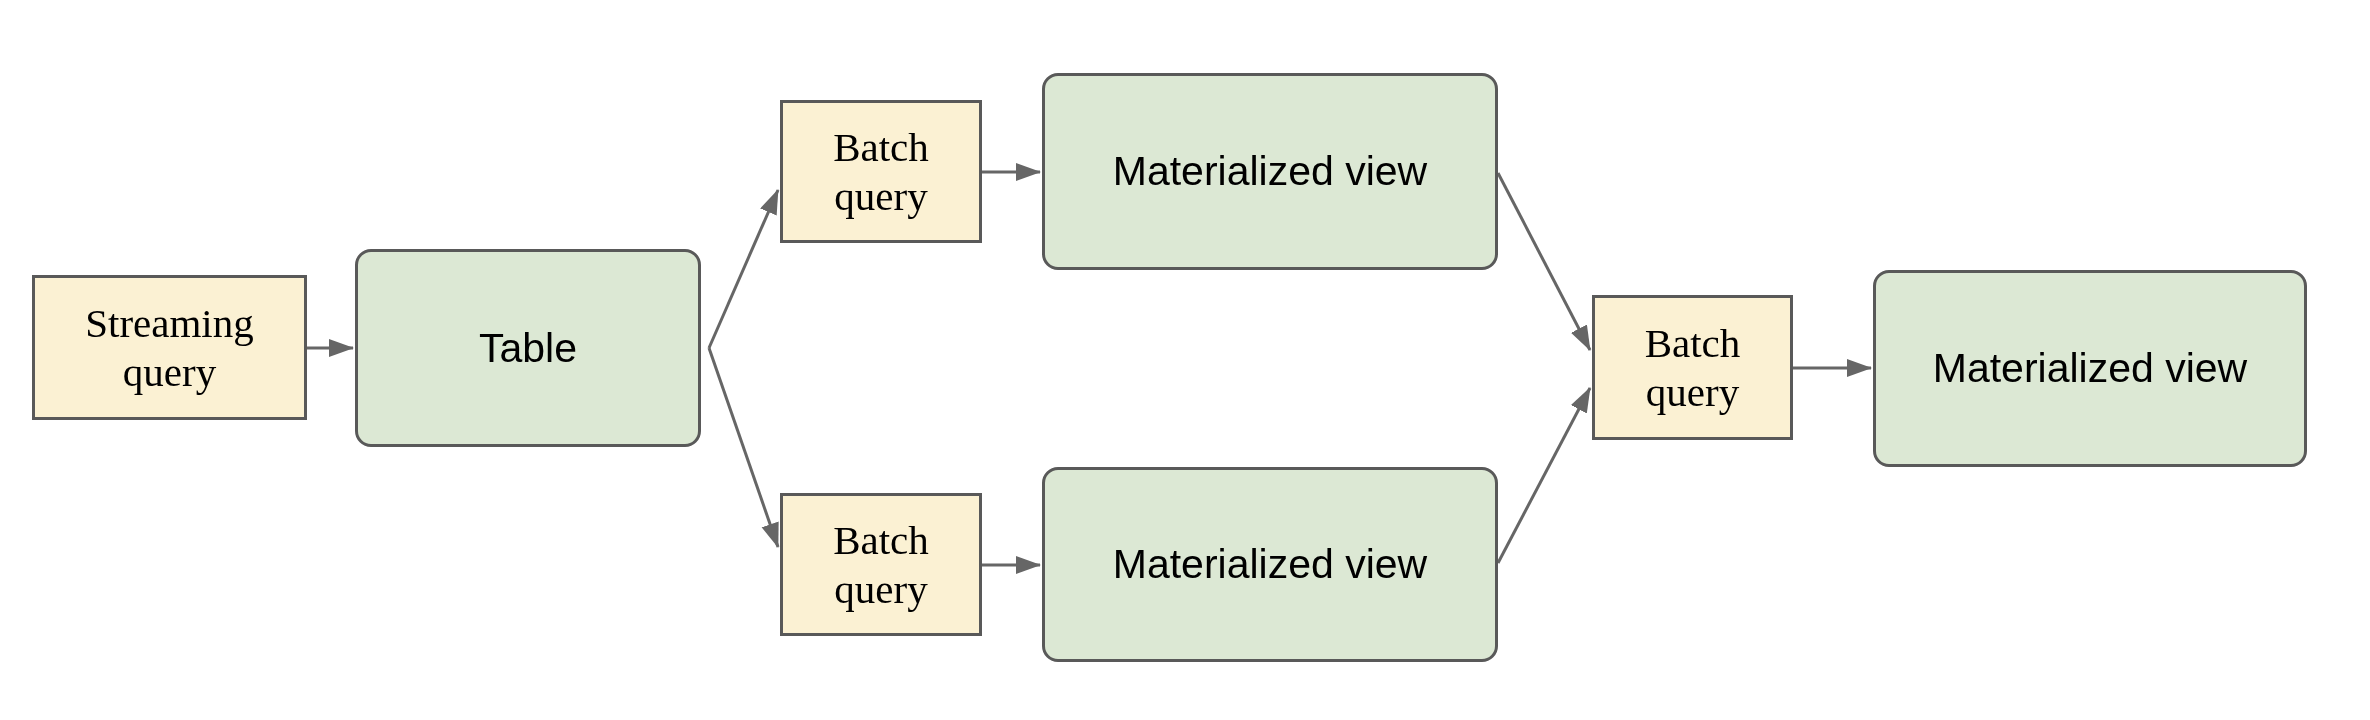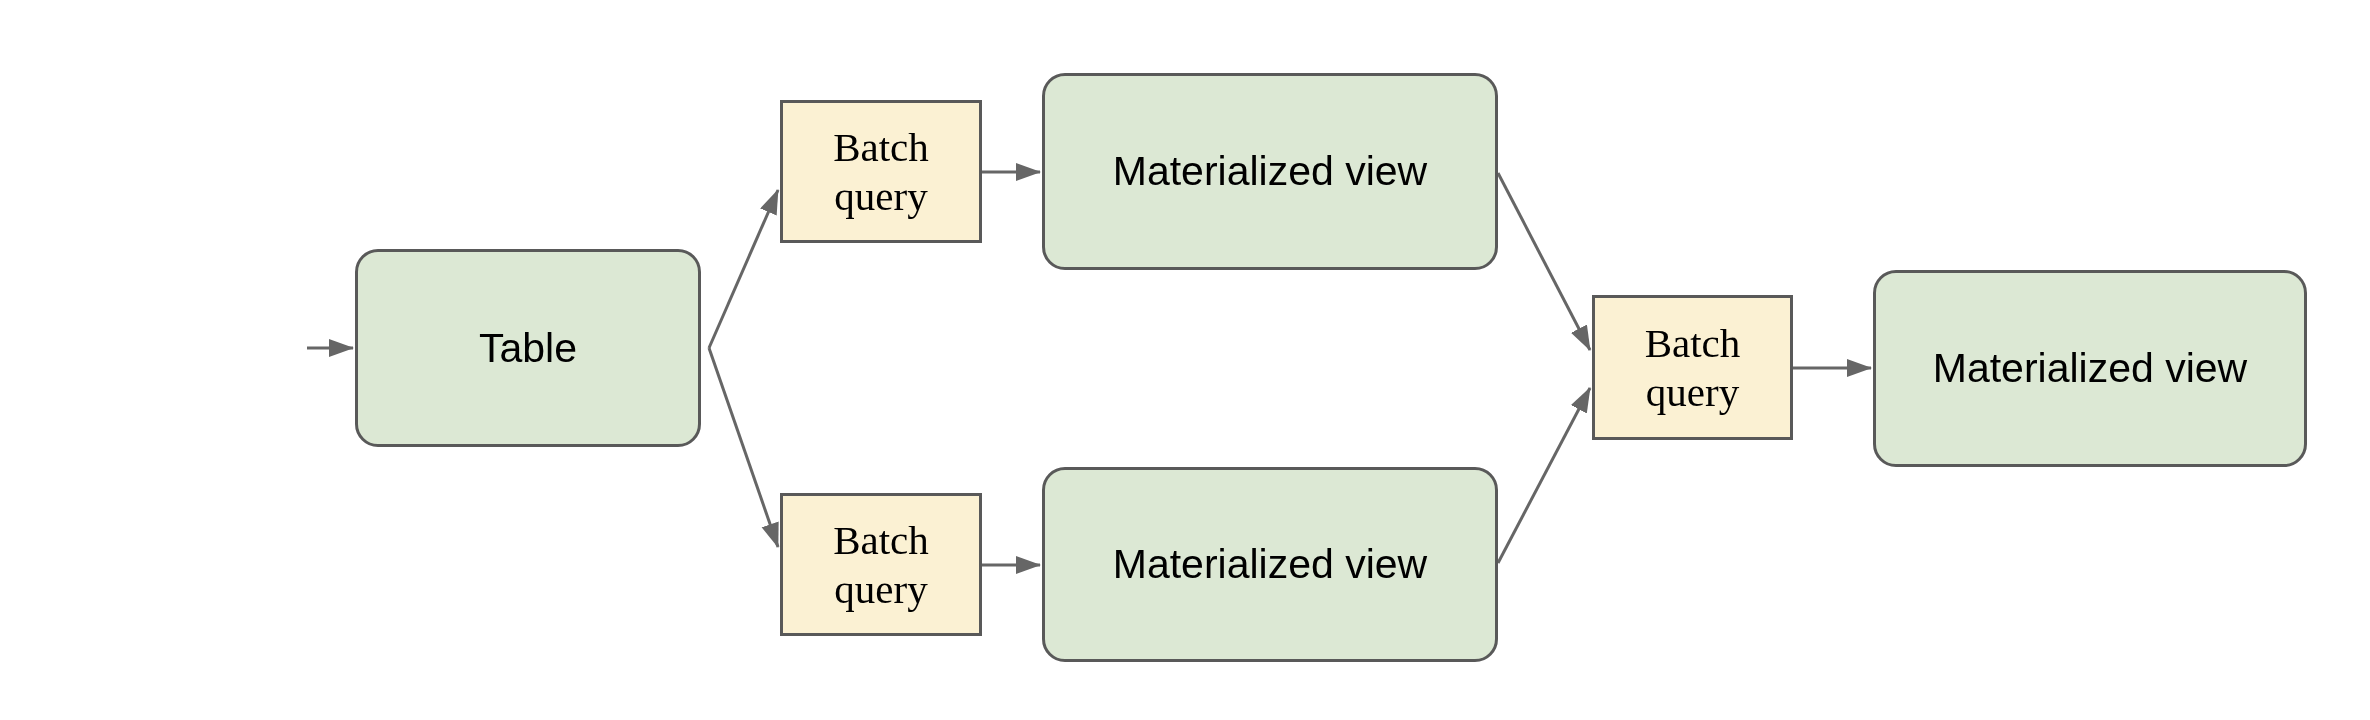--- a/index.html
+++ b/index.html
@@ -44,21 +44,21 @@
     padding: 4px 10px;
   }
   .node-query {
     background: var(--query-fill, #FBF1D3);
     border: 3px solid var(--node-border, #595959);
     font-family: Liberation Serif, serif;
   }
   .node-view {
     background: var(--view-fill, #DCE8D4);
     border: 3px solid var(--node-border, #595959);
-    border-radius: 23px;
+    border-radius: 16px;
   }
   .label {
     display: block;
   }
 </style>
 </head>
 <body>
 
 <div class="canvas">
 
@@ -71,20 +71,23 @@
     <path class="edge" d="M307,348 L353,348" marker-end="url(#ah)"></path>
     <path class="edge" d="M709,348 L778,190" marker-end="url(#ah)"></path>
     <path class="edge" d="M709,348 L778,547" marker-end="url(#ah)"></path>
     <path class="edge" d="M982,172 L1040,172" marker-end="url(#ah)"></path>
     <path class="edge" d="M982,565 L1040,565" marker-end="url(#ah)"></path>
     <path class="edge" d="M1498,173 L1590,350" marker-end="url(#ah)"></path>
     <path class="edge" d="M1498,563 L1590,388" marker-end="url(#ah)"></path>
     <path class="edge" d="M1793,368 L1871,368" marker-end="url(#ah)"></path>
   </svg>
 
+  <div class="node node-query" style="left:32px;  top:275px; width:275px; height:145px;">
+    <span class="label">Streaming query</span>
+  </div>
 
   <div class="node node-view" style="left:355px; top:249px; width:346px; height:198px;">
     <span class="label">Table</span>
   </div>
 
   <div class="node node-query" style="left:780px; top:100px; width:202px; height:143px;">
     <span class="label">Batch query</span>
   </div>
 
   <div class="node node-view" style="left:1042px; top:73px; width:456px; height:197px;">

